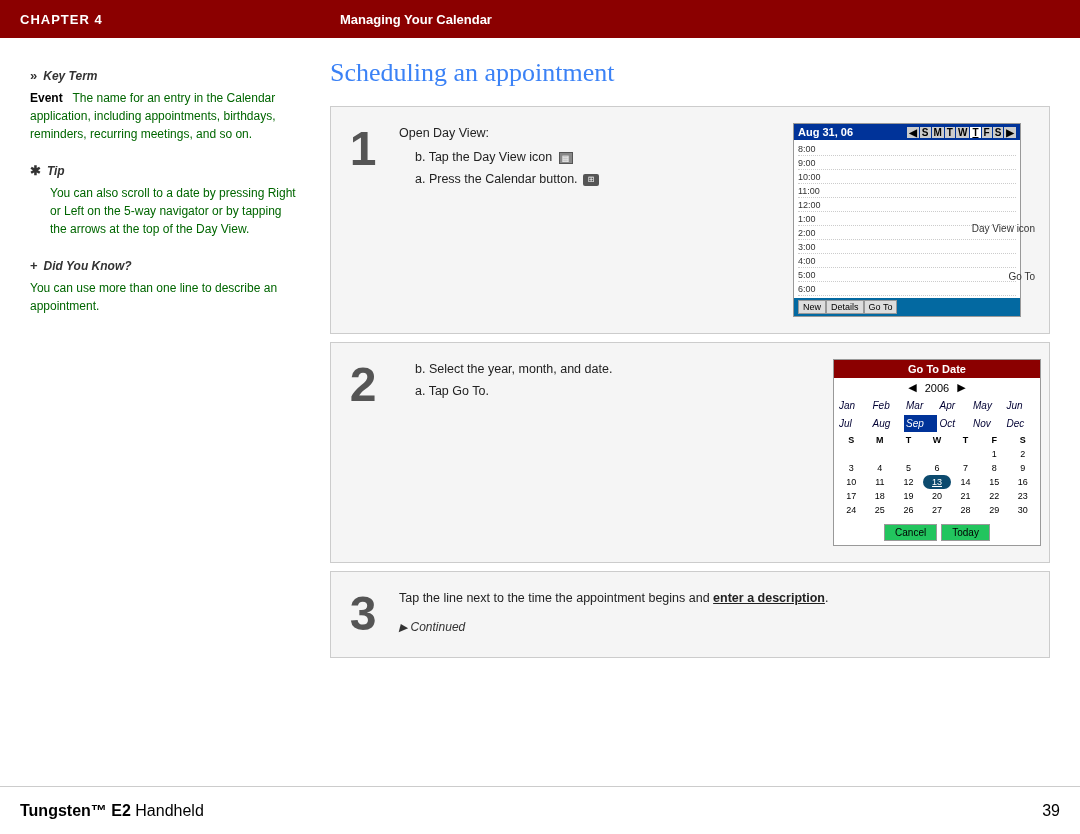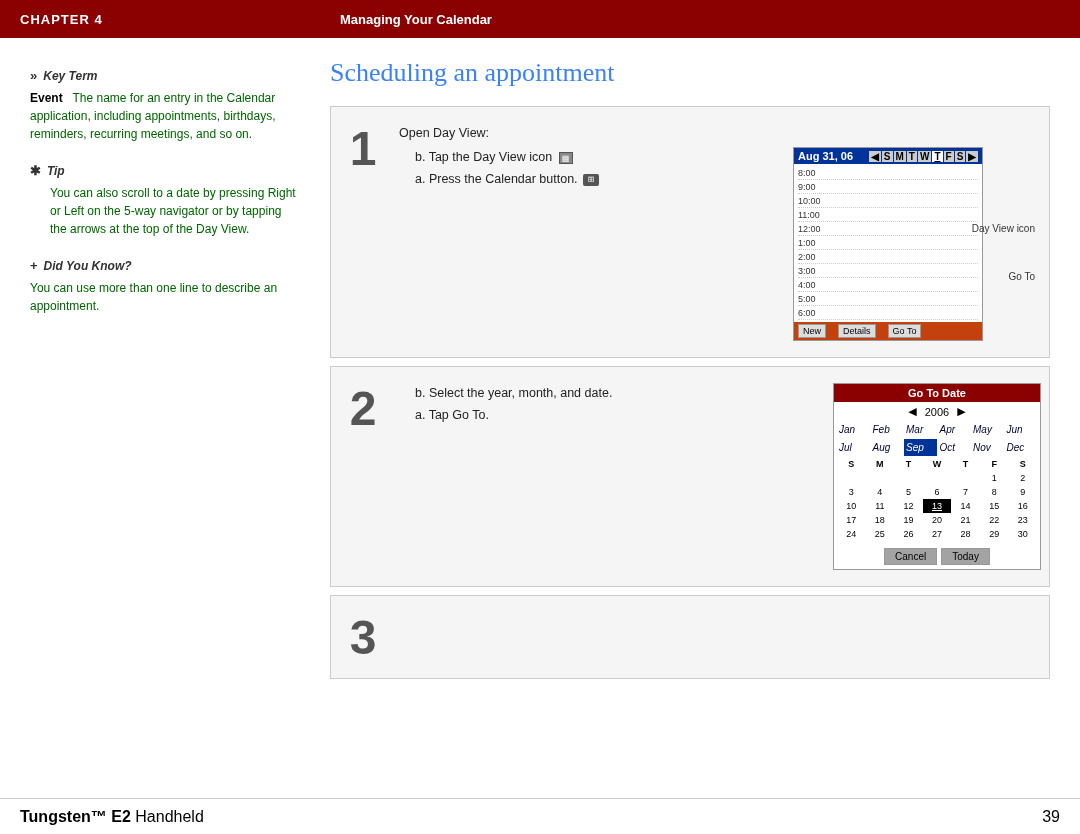--- a/index.html
+++ b/index.html
@@ -32,21 +32,21 @@
       font-size: 13px;
       font-weight: bold;
     }
 
     
     .footer {
       position: absolute;
       bottom: 0;
       left: 0;
       right: 0;
-      height: 36px;
+      height: 48px;
       border-top: 1px solid #ccc;
       display: flex;
       align-items: center;
       justify-content: space-between;
       padding: 0 20px;
     }
 
     
     .main {
       display: flex;
@@ -143,25 +143,24 @@
       flex: 1;
       font-size: 12.5px;
       line-height: 1.6;
       color: #222;
     }
     .step-content p { margin-bottom: 4px; }
     .step-content .sub-item { margin-left: 16px; margin-bottom: 2px; }
 
     
     .dayview-mockup {
-      width: 190px;
+      width: 228px;
       border: 1px solid #999;
       background: #fff;
       font-size: 10px;
-      margin-top: 24px;
     }
     .dayview-header {
       background: #003399;
       color: #fff;
       display: flex;
       align-items: center;
       justify-content: space-between;
       padding: 2px 4px;
       font-size: 11px;
       font-weight: bold;
@@ -190,23 +189,23 @@
       align-items: center;
       height: 14px;
       border-bottom: 1px dotted #ccc;
       font-size: 9px;
       color: #333;
     }
     .time-label { width: 28px; }
     .time-line { flex: 1; }
     .dayview-footer {
       display: flex;
-      gap: 12px;
+      gap: 0;
       padding: 2px 4px;
-      background: #c2410c;
+      background: #0369a1;
     }
     .dayview-footer button {
       font-size: 9px;
       padding: 1px 4px;
       border: 1px solid #999;
       background: #ddd;
       cursor: pointer;
     }
 
     
@@ -265,36 +264,36 @@
     .cal-row {
       display: grid;
       grid-template-columns: repeat(7, 1fr);
       text-align: center;
       font-size: 9px;
     }
     .cal-cell {
       padding: 2px 0;
     }
     .cal-cell.today {
-      background: #000000;
+      background: #0c4a6e;
       color: #fff;
-      border-radius: 0;
+      border-radius: 7px;
       text-decoration: underline;
     }
     .gotodate-footer {
       display: flex;
       gap: 4px;
       justify-content: center;
       padding: 4px;
     }
     .gotodate-footer button {
       font-size: 10px;
       padding: 2px 10px;
       border: 1px solid #999;
-      background: #a3a3a3;
+      background: #22c55e;
       cursor: pointer;
     }
 
     
     .step3-text {
       font-size: 12.5px;
       color: #222;
     }
     .step3-text strong {
       font-weight: bold;
@@ -543,20 +542,26 @@
             <div class="gotodate-footer">
               <button>Cancel</button>
               <button>Today</button>
             </div>
           </div>
         </div>
       </div>
 
       <div class="step">
         <div class="step-number">3</div>
+        <div class="step-content">
+          <p class="step3-text">
+            <span>Tap the line next to the time the appointment begins and </span><strong>enter a description</strong><span>.</span>
+          </p>
+          <p class="continued">Continued</p>
+        </div>
       </div>
 
     </div>
   </div>
 </div>
 
 <div class="footer">
   <div>
     <strong>Tungsten™ E2</strong><span> Handheld</span>
   </div>

